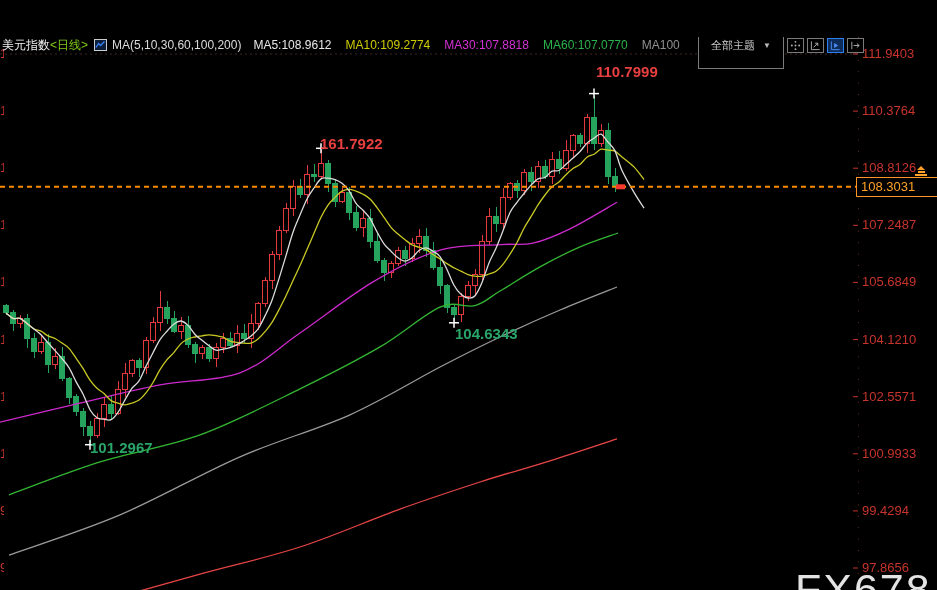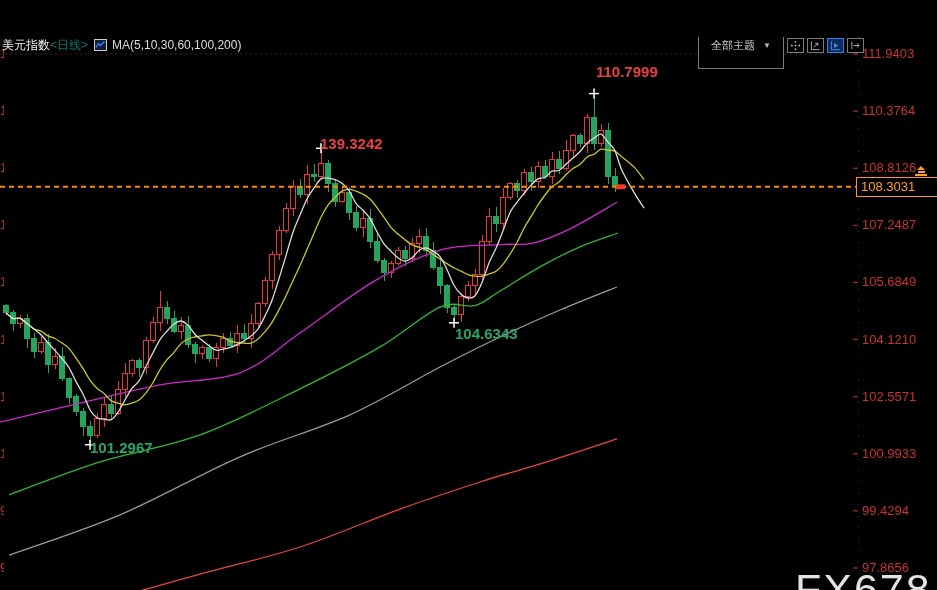--- a/index.html
+++ b/index.html
@@ -2,21 +2,21 @@
 <html><head>
 <meta charset="utf-8">
 <style>
   html,body{margin:0;padding:0;background:#000;}
   #app{position:relative;width:937px;height:590px;background:#000;overflow:hidden;
        font-family:"Liberation Sans","DejaVu Sans",sans-serif;margin-top:37px;}
   #chart-svg{position:absolute;left:0;top:0;z-index:1;}
   .topbar{position:absolute;left:0;top:0;width:937px;height:16px;z-index:5;
           display:flex;align-items:center;font-size:12px;color:#ddd;white-space:nowrap;}
   .sym{color:#f0f0f0;margin-left:2px;}
-  .period{color:#0f766e;}
+  .period{color:#84cc16;}
   .ctype{width:13px;height:12px;margin:0 5px 0 6px;display:inline-flex;}
   .magroup{color:#dcdcdc;margin-right:12px;}
   #ma-values span{margin-right:14px;}
   .theme-btn{margin-left:auto;height:13px;box-sizing:content-box;border:1px solid #7a7a7a;background:#000;
              color:#cfcfcf;font-size:11px;display:flex;align-items:center;padding:16px 12px;gap:8px;cursor:pointer;}
   .theme-btn .arr{font-size:8px;color:#bbb;}
   .iconbtn{width:15px;height:13px;border:1px solid #7a7a7a;background:#000;margin-left:3px;
            display:flex;align-items:center;justify-content:center;cursor:pointer;}
   .iconbtn.active{border-color:#2d7ff0;background:#0e2c59;}
   .iconbtn:last-child{margin-right:73px;}
@@ -256,20 +256,21 @@
   <div class="topbar">
     <span class="sym">美元指数</span>
     <span class="period">&lt;日线&gt;</span>
     <span class="ctype">
       <svg width="13" height="12" viewBox="0 0 13 12">
         <rect x="0.5" y="0.5" width="12" height="11" fill="#0b1e3a" stroke="#cccccc"></rect>
         <path d="M2 8.5 L4.5 4.5 L6.5 6.5 L10.5 2.5" stroke="#3b82f6" fill="none" stroke-width="1.4"></path>
       </svg>
     </span>
     <span class="magroup">MA(5,10,30,60,100,200)</span>
+    <span id="ma-values"><span style="color: rgb(232, 232, 232);">MA5:108.9612</span><span style="color: rgb(205, 205, 0);">MA10:109.2774</span><span style="color: rgb(212, 49, 212);">MA30:107.8818</span><span style="color: rgb(43, 178, 76);">MA60:107.0770</span><span style="color: rgb(143, 143, 143);">MA100</span></span>
 
     <button class="theme-btn">
       <span>全部主题</span>
       <span class="arr">▼</span>
     </button>
 
     <span class="iconbtn">
       <svg width="11" height="11" viewBox="0 0 12 12">
         <g fill="#b5b5b5">
             <circle cx="6" cy="2" r="1"></circle>
@@ -319,21 +320,21 @@
       <div class="left-sliver" style="top: 180px;">107.2487</div>
       <div class="left-sliver" style="top: 237px;">105.6849</div>
       <div class="left-sliver" style="top: 295px;">104.1210</div>
       <div class="left-sliver" style="top: 352px;">102.5571</div>
       <div class="left-sliver" style="top: 409px;">100.9933</div>
       <div class="left-sliver" style="top: 466px;">99.4294</div>
       <div class="left-sliver" style="top: 523px;">97.8656</div>
     </div>
   <div id="annotations">
       <div class="ann" style="left: 596px; top: 26px; color: rgb(232, 64, 64);">110.7999</div>
-      <div class="ann" style="left: 320px; top: 98px; color: rgb(232, 64, 64);">139.3242</div>
+      <div class="ann" style="left: 320px; top: 98px; color: rgb(232, 64, 64);">161.7922</div>
       <div class="ann" style="left: 455px; top: 288px; color: rgb(42, 165, 106);">104.6343</div>
       <div class="ann" style="left: 90px; top: 402px; color: rgb(42, 165, 106);">101.2967</div>
     </div>
 
   <div class="price-tag">
     <span>108.3031</span>
   </div>
   <div class="latest-marker">
     <div class="tri"></div>
       <div class="bar1"></div>

